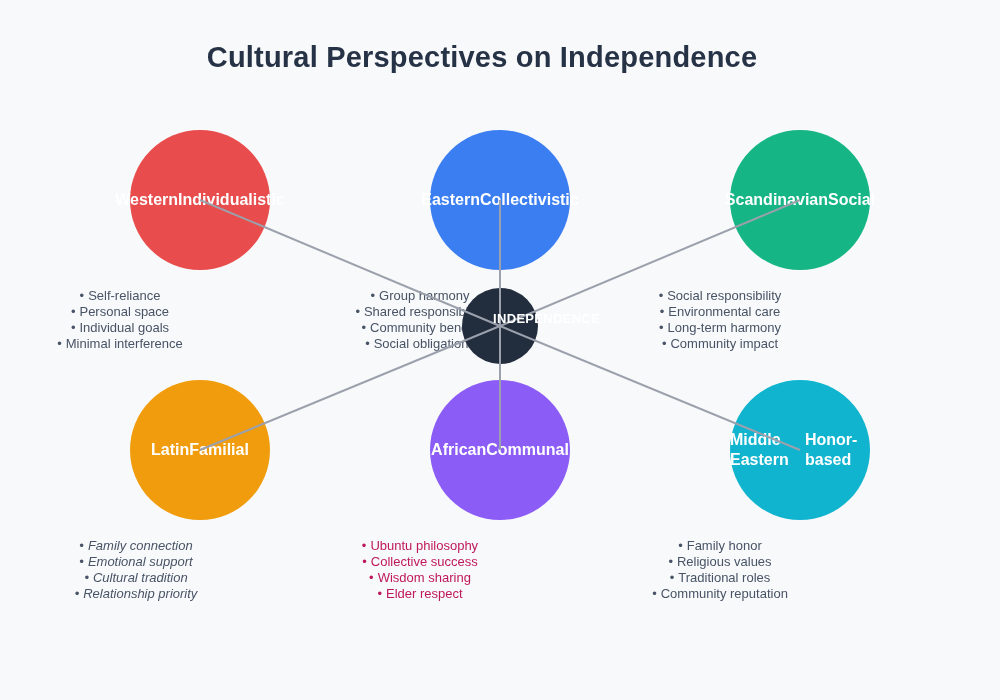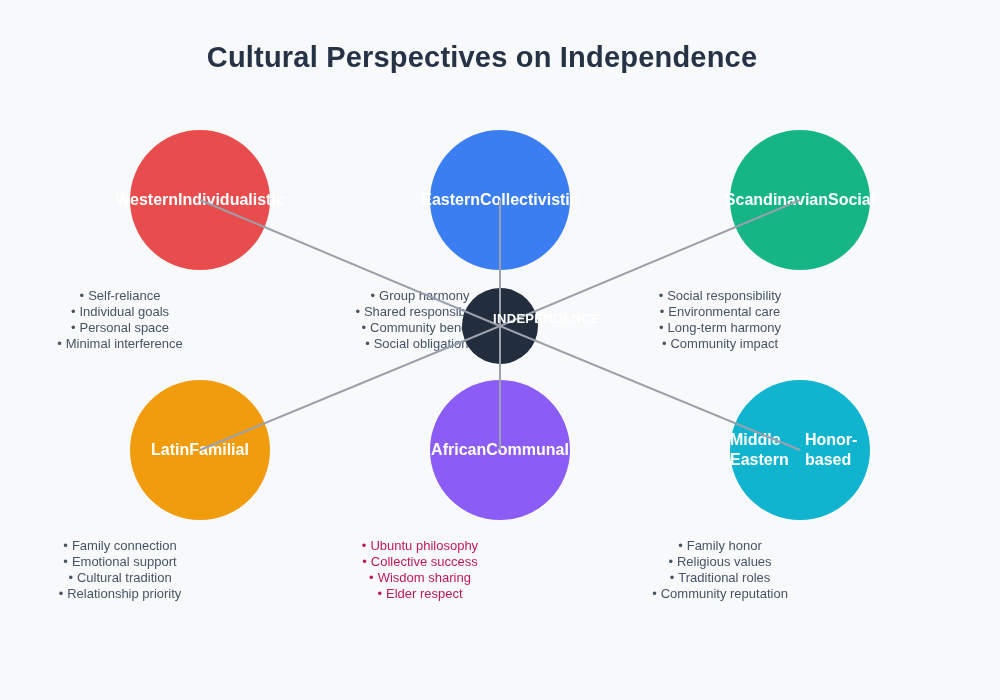--- a/index.html
+++ b/index.html
@@ -53,21 +53,21 @@
   .pos-tc { left: 430px; top: 130px; }
   .pos-tr { left: 730px; top: 130px; }
   .pos-bl { left: 130px; top: 380px; }
   .pos-bc { left: 430px; top: 380px; }
   .pos-br { left: 730px; top: 380px; }
 
   
   .list-tl { left: 0px;   top: 288px; }
   .list-tc { left: 300px; top: 288px; }
   .list-tr { left: 600px; top: 288px; }
-  .list-bl { left: 0px;   top: 538px; }
+  .list-bl { left: 16px;   top: 538px; font-style: italic; }
   .list-bc { left: 300px; top: 538px; }
   .list-br { left: 600px; top: 538px; }
 
   .center-circle {
     position: absolute;
     left: 462px; top: 288px;
     width: 76px; height: 76px;
     border-radius: 50%;
     z-index: 2;
   }
@@ -100,22 +100,22 @@
 </style>
 </head>
 <body style="background-color: rgb(248, 249, 250);">
 
 <div id="stage">
 
   <h1 class="page-title" style="color: rgb(38, 50, 69);">Cultural Perspectives on Independence</h1>
 
   <div class="bullet-list list-tl" style="color: rgb(71, 83, 102);">
     <div class="bullet-line"><span class="bullet-marker">•</span><span>Self-reliance</span></div>
+    <div class="bullet-line"><span class="bullet-marker">•</span><span>Personal space</span></div>
     <div class="bullet-line"><span class="bullet-marker">•</span><span>Individual goals</span></div>
-    <div class="bullet-line"><span class="bullet-marker">•</span><span>Personal space</span></div>
     <div class="bullet-line"><span class="bullet-marker">•</span><span>Minimal interference</span></div>
   </div>
 
   <div class="bullet-list list-tc" style="color: rgb(71, 83, 102);">
     <div class="bullet-line"><span class="bullet-marker">•</span><span>Group harmony</span></div>
     <div class="bullet-line"><span class="bullet-marker">•</span><span>Shared responsibility</span></div>
     <div class="bullet-line"><span class="bullet-marker">•</span><span>Community benefit</span></div>
     <div class="bullet-line"><span class="bullet-marker">•</span><span>Social obligations</span></div>
   </div>
 

